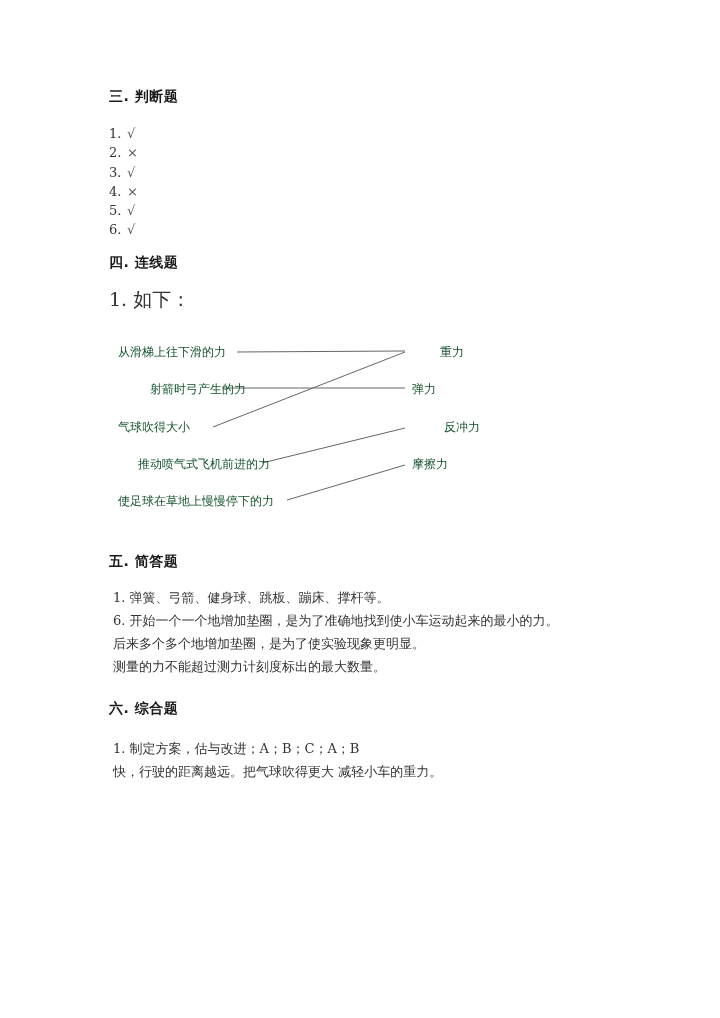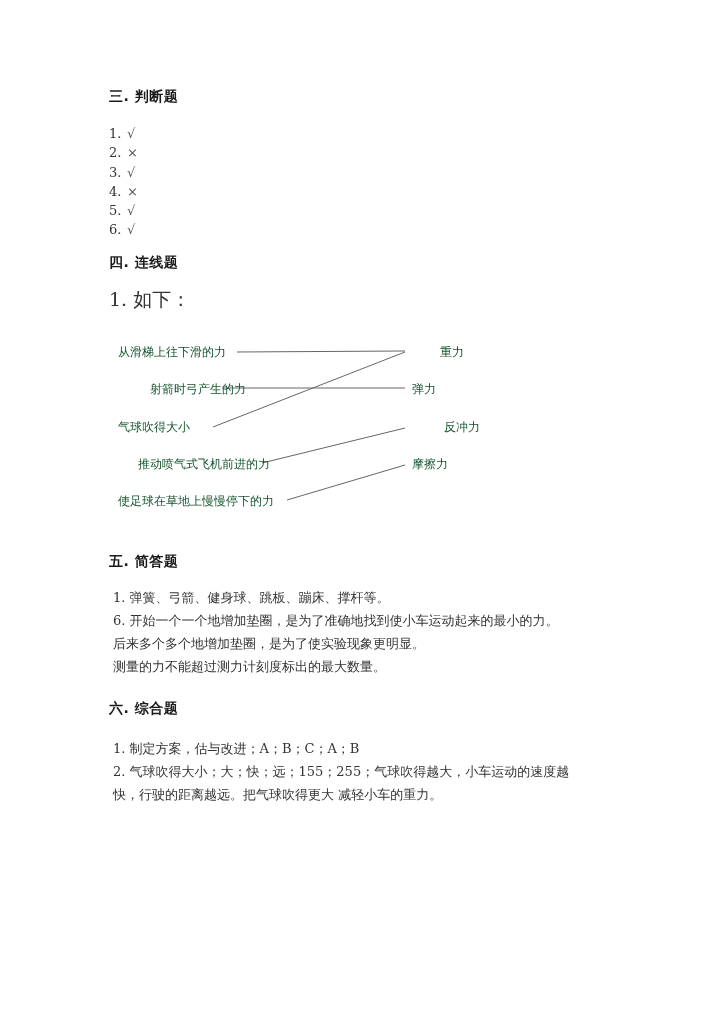--- a/index.html
+++ b/index.html
@@ -128,17 +128,16 @@
   <div class="answer-block" style="top:584px;">
     <p>1. 弹簧、弓箭、健身球、跳板、蹦床、撑杆等。</p>
     <p>6. 开始一个一个地增加垫圈，是为了准确地找到使小车运动起来的最小的力。</p>
     <p>后来多个多个地增加垫圈，是为了使实验现象更明显。</p>
     <p>测量的力不能超过测力计刻度标出的最大数量。</p>
   </div>
 
   <div class="heading" style="top:700px;">六. 综合题</div>
   <div class="answer-block" style="top:735px;">
     <p>1. 制定方案，估与改进；A；B；C；A；B</p>
-    <p>2. 气球吹得大小；大；快；远；155；255；气球吹得越大，小车运动的速度越</p>
     <p>快，行驶的距离越远。把气球吹得更大 减轻小车的重力。</p>
   </div>
 
 </div>
 
 </body></html>

